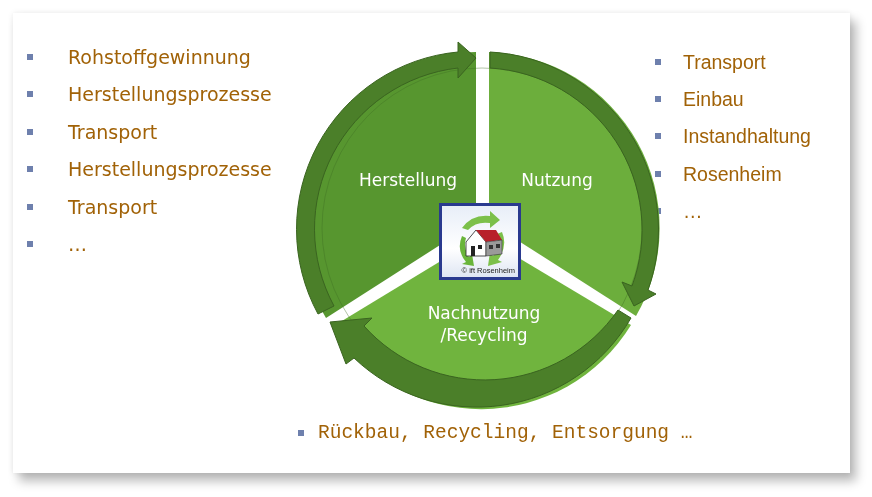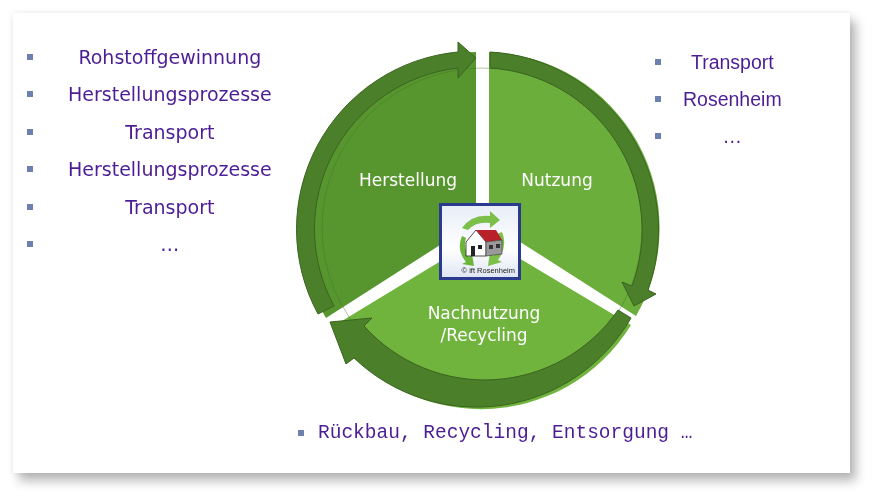--- a/index.html
+++ b/index.html
@@ -17,25 +17,24 @@
     background: #ffffff;
     box-shadow: 6px 8px 10px rgba(0,0,0,0.28), 0 0 6px rgba(0,0,0,0.08);
   }
   .list {
     position: absolute;
     margin: 0; padding: 0;
     list-style: none;
   }
   .list li {
     position: relative;
-    color: #4c1d95;
+    color: #a16207;
     font-size: 19px;
     line-height: 20px;
     white-space: nowrap;
-    text-align: center;
   }
   .list li .bullet {
     position: absolute;
     width: 6px; height: 6px;
     background: #6e80ad;
     top: 7px;
   }
   .left-list { left: 27px; top: 47px; }
   .left-list li { height: 37.4px; padding-left: 41px; }
   .left-list li .bullet { left: 0; }
@@ -80,20 +79,22 @@
   <li><span class="bullet"></span><span>Rohstoffgewinnung</span></li>
   <li><span class="bullet"></span><span>Herstellungsprozesse</span></li>
   <li><span class="bullet"></span><span>Transport</span></li>
   <li><span class="bullet"></span><span>Herstellungsprozesse</span></li>
   <li><span class="bullet"></span><span>Transport</span></li>
   <li><span class="bullet"></span><span>…</span></li>
 </ul>
 
 <ul class="list right-list">
   <li><span class="bullet"></span><span>Transport</span></li>
+  <li><span class="bullet"></span><span>Einbau</span></li>
+  <li><span class="bullet"></span><span>Instandhaltung</span></li>
   <li><span class="bullet"></span><span>Rosenheim</span></li>
   <li><span class="bullet"></span><span>…</span></li>
 </ul>
 
 <ul class="list bottom-list">
   <li><span class="bullet"></span><span>Rückbau, Recycling, Entsorgung …</span></li>
 </ul>
 
 <svg class="diagram" width="872" height="497" viewBox="0 0 872 497">
 

